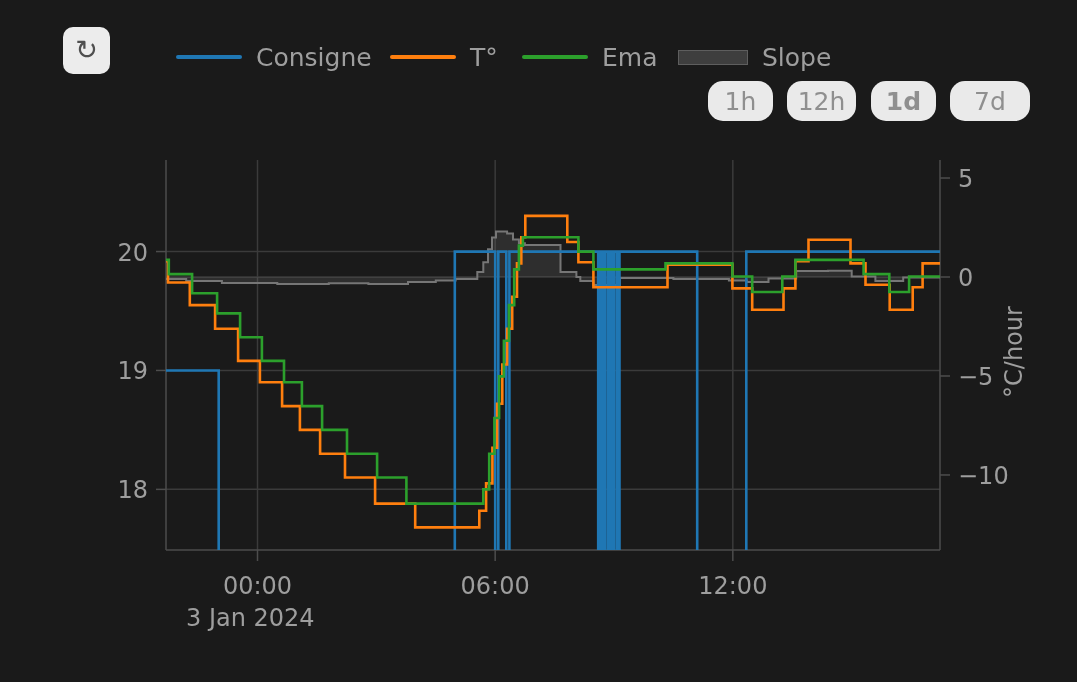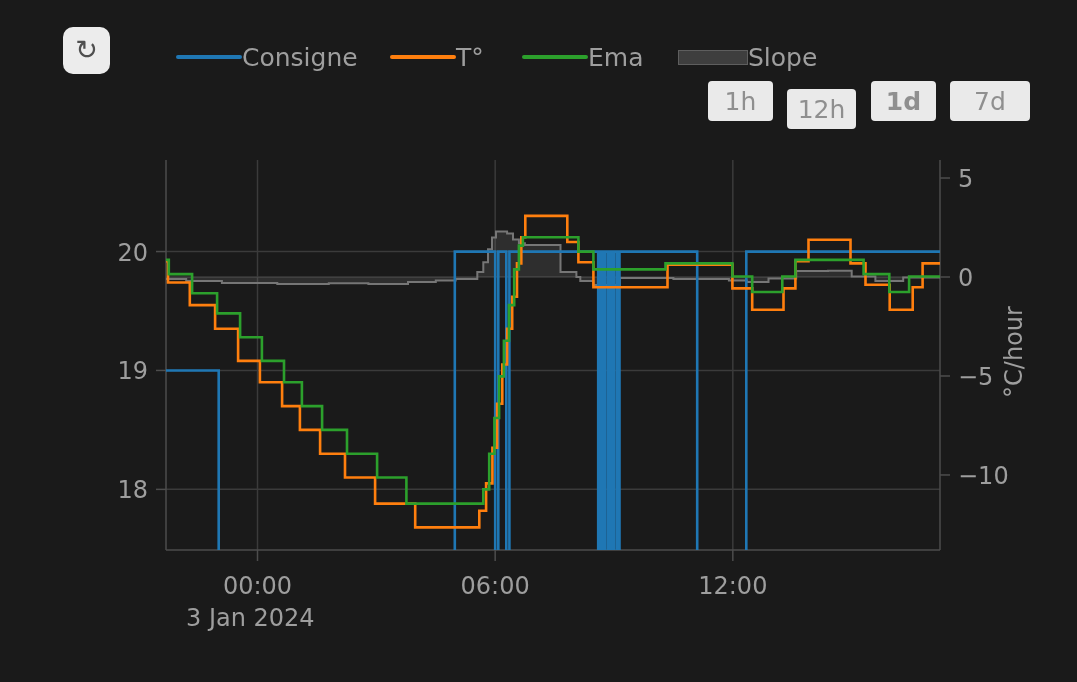--- a/index.html
+++ b/index.html
@@ -7,34 +7,34 @@
     position:relative;width:1077px;height:682px;background:#1a1a1a;
     font-family:"DejaVu Sans","Liberation Sans",sans-serif;overflow:hidden;
   }
   #refresh-btn{
     position:absolute;left:63px;top:27px;width:47px;height:47px;
     background:#ececec;border:none;border-radius:10px;cursor:pointer;
     display:flex;align-items:center;justify-content:center;padding:0;
   }
   #refresh-btn .glyph{font-size:27px;color:#4f4f4f;line-height:1;}
   .legend-item{
-    position:absolute;top:42px;height:30px;display:flex;align-items:center;
+    position:absolute;top:42px;height:30px;display:flex;align-items:center;gap:14px;
     cursor:pointer;
     text-align:center;
   }
   .legend-line{width:66px;height:4px;border-radius:2px;}
   .legend-area{width:70px;height:15px;background:#3e3e3e;border:1px solid #5e5e5e;box-sizing:border-box;}
   .legend-label{font-size:25px;color:#9e9e9e;white-space:nowrap;}
   .range-btn{
-    position:absolute;top:81px;height:40px;background:#eaeaea;border:none;border-radius:4px;
+    position:absolute;top:81px;height:40px;background:#eaeaea;border:none;border-radius:15px;
     color:#8f8f8f;font-size:25px;font-family:"DejaVu Sans","Liberation Sans",sans-serif;
     display:flex;align-items:center;justify-content:center;cursor:pointer;padding:0;
   }
   #btn-1h{left:708px;width:65px;}
-  #btn-12h{left:787px;width:69px;margin-top:8px;}
+  #btn-12h{left:787px;width:69px;}
   #btn-1d{left:871px;width:65px;font-weight:bold;}
   #btn-7d{left:950px;width:80px;}
   #chart{position:absolute;left:0;top:0;}
 </style>
 </head>
 <body>
 
 <div id="card">
 
   <svg id="chart" width="1077" height="682" viewBox="0 0 1077 682">

